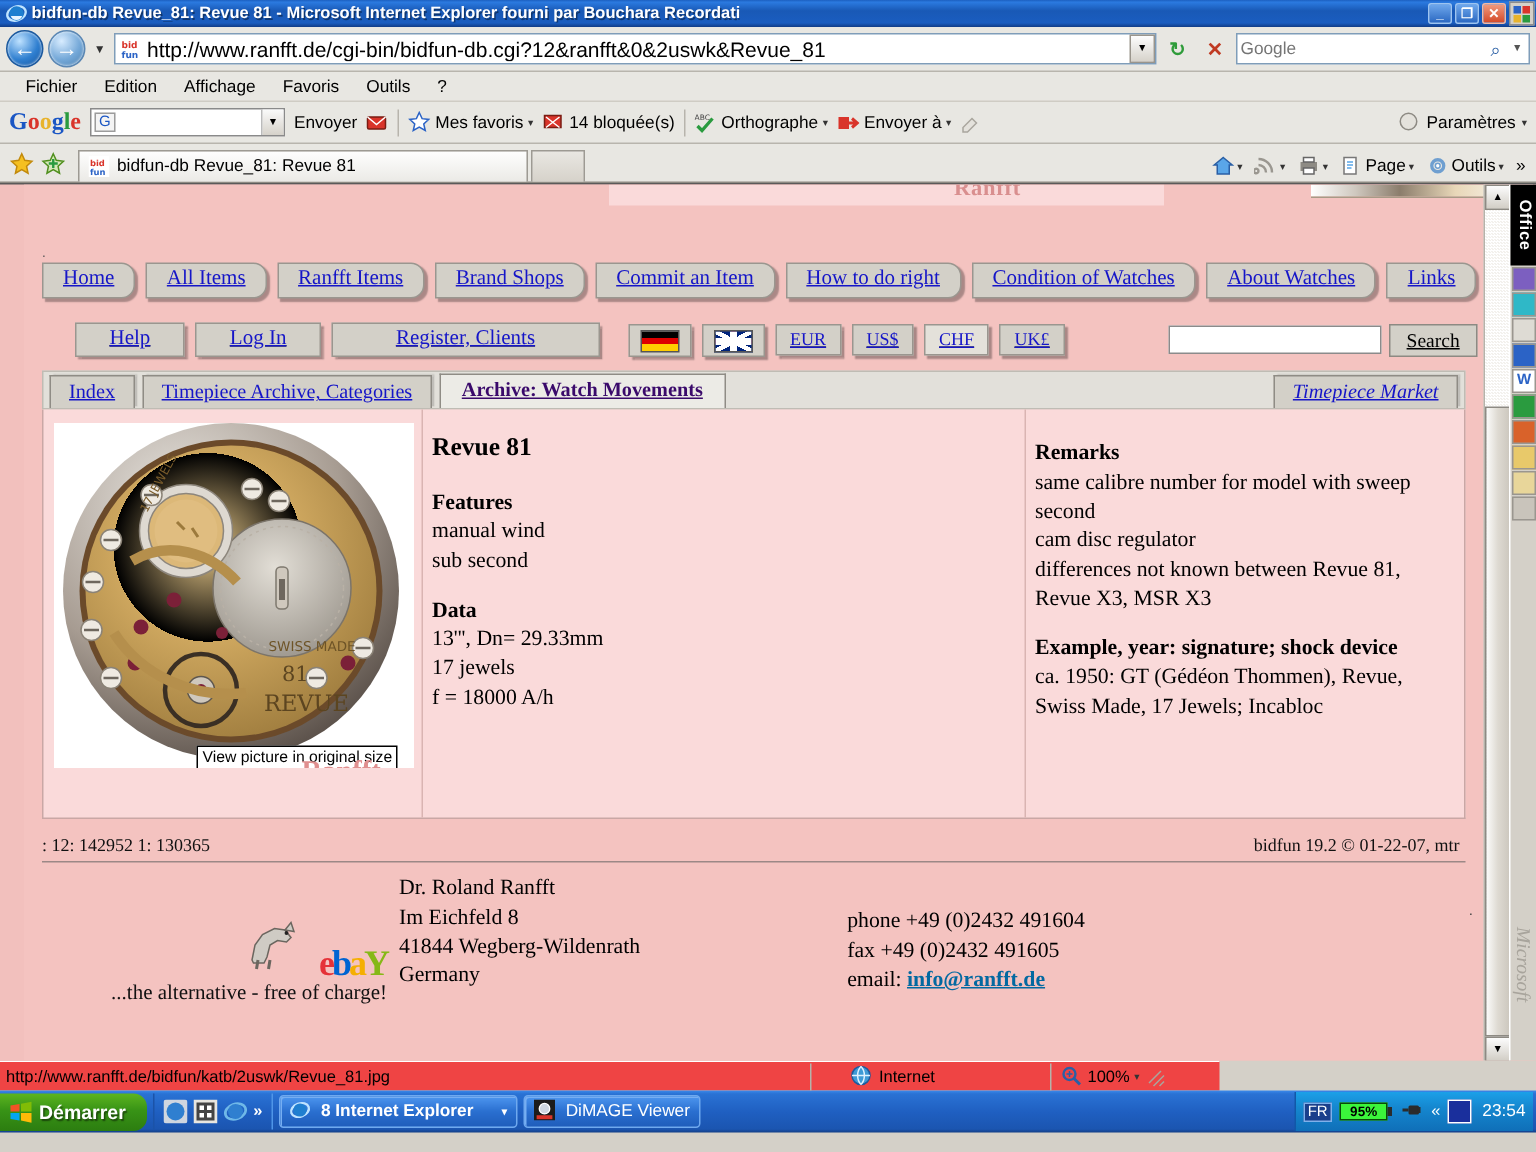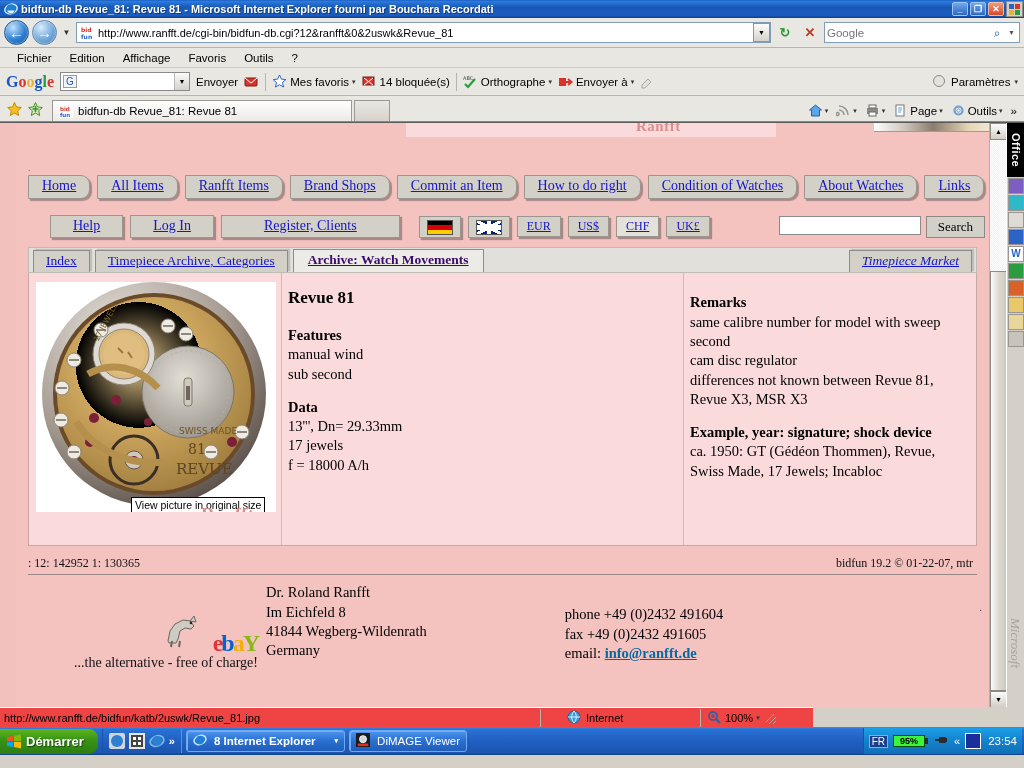--- a/index.html
+++ b/index.html
@@ -30,21 +30,21 @@
   .navarrow{ width:25px;height:25px;border-radius:50%;
     display:flex;align-items:center;justify-content:center;color:#fff;font-size:15px;font-weight:bold;}
   .navarrow.back{ background:radial-gradient(circle at 35% 28%,#bfe2ff,#2f7fd0 55%,#14519a);
     border:1px solid #1d5a9e; box-shadow:inset 0 0 2px #fff;}
   .navarrow.fwd{ background:radial-gradient(circle at 35% 28%,#d8ecff,#74a8d8 55%,#4b7fae);
     border:1px solid #5b87b3; box-shadow:inset 0 0 2px #fff;}
   .histbtn{ width:13px; color:#333; font-size:8px; text-align:center;}
   .addrwrap{ flex:1; height:21px; background:#fff; border:1px solid #7f9db9;
     display:flex; align-items:center; position:relative;}
   .addr-fav{ width:15px;height:15px;margin:0 3px; flex:0 0 auto;}
-  .addrwrap input{ border:0; outline:0; flex:1; font-size:11px; font-family:"Liberation Sans",sans-serif;
+  .addrwrap input{ border:0; outline:0; flex:1; font-size:14px; font-family:"Liberation Sans",sans-serif;
     color:#000; background:transparent;}
   .addrdrop{ width:17px;height:19px;background:linear-gradient(to bottom,#fdfdfd,#d6d2ca);
     border:1px solid #9a958c; display:flex;align-items:center;justify-content:center;font-size:7px;}
   .rfsh,.stopb{ width:22px;height:22px;display:flex;align-items:center;justify-content:center;
     border:1px solid transparent;border-radius:3px;font-size:13px;font-weight:bold;}
   .rfsh{color:#2f9c3a;} .stopb{color:#c03a22;}
   .srchwrap{ width:196px;height:21px;background:#fff;border:1px solid #7f9db9;
     display:flex;align-items:center;padding:0 2px;}
   .srchwrap input{border:0;outline:0;flex:1;font-size:11.5px;color:#808080;background:transparent;
     font-family:"Liberation Sans",sans-serif;}
@@ -122,21 +122,21 @@
      background:
        linear-gradient(to bottom right,transparent calc(50% - 1.5px),#fff calc(50% - 1.5px),#fff calc(50% + 1.5px),transparent calc(50% + 1.5px)),
        linear-gradient(to bottom left,transparent calc(50% - 1.5px),#fff calc(50% - 1.5px),#fff calc(50% + 1.5px),transparent calc(50% + 1.5px));}
   .flaguk:after{content:"";position:absolute;left:0;top:0;width:100%;height:100%;
      background:
        linear-gradient(to right,transparent 40%,#fff 40% 60%,transparent 60%),
        linear-gradient(to bottom,transparent 33%,#fff 33% 67%,transparent 67%),
        linear-gradient(to right,transparent 44%,#cf142b 44% 56%,transparent 56%),
        linear-gradient(to bottom,transparent 38%,#cf142b 38% 62%,transparent 62%);}
 
-  .searchbox{ margin-left:62px; display:flex; gap:5px;}
+  .searchbox{ margin-left:62px; display:flex; align-items:center; gap:5px;}
   .searchbox input{ width:142px;height:19px;border:1px solid #8b8b8b;background:#fff;
      font-size:11px;padding:0 3px;outline:0;font-family:"Liberation Sans",sans-serif;}
   .searchbtn{ background:#d3d0c8;border:1px solid #8d8a83;padding:2px 11px;
      font-family:"Liberation Serif",serif;font-size:13px;color:#000;}
 
   
   .tabstrip{ margin:9px 12px 0 12px; width:949px; background:#e2e0da;
      border:1px solid #bfbcb4; display:flex; align-items:flex-end; height:26px; padding-left:4px;}
   .atab{ background:#d3d0c8; border:1px solid #8f8c85; border-bottom:0;
      padding:2px 12px 3px 12px; margin-right:5px; font-family:"Liberation Serif",serif;
@@ -428,21 +428,21 @@
       <span class="nbtn">All Items</span>
       <span class="nbtn">Ranfft Items</span>
       <span class="nbtn">Brand Shops</span>
       <span class="nbtn">Commit an Item</span>
       <span class="nbtn">How to do right</span>
       <span class="nbtn">Condition of Watches</span>
       <span class="nbtn">About Watches</span>
       <span class="nbtn">Links</span>
     </div>
 
-    <div class="btnrow" style="padding-top:16px;padding-left:34px;">
+    <div class="btnrow" style="padding-top:16px;padding-left:34px;text-decoration:underline;">
       <span class="nbtn sq" style="padding:3px 22px 4px 22px;">Help</span>
       <span class="nbtn sq" style="padding:3px 22px 4px 22px;">Log In</span>
       <span class="nbtn sq" style="padding:3px 42px 4px 42px;">Register, Clients</span>
       <span class="nbtn sq flag" style="margin-left:12px;">
         <span class="flagde"></span>
       </span>
       <span class="nbtn sq flag">
         <span class="flaguk"></span>
       </span>
       <span class="nbtn sq cur">EUR</span>

